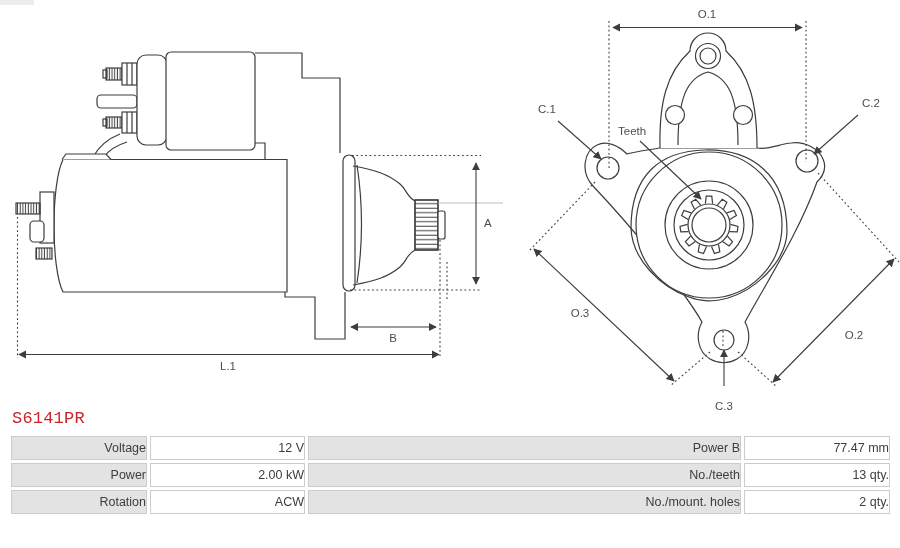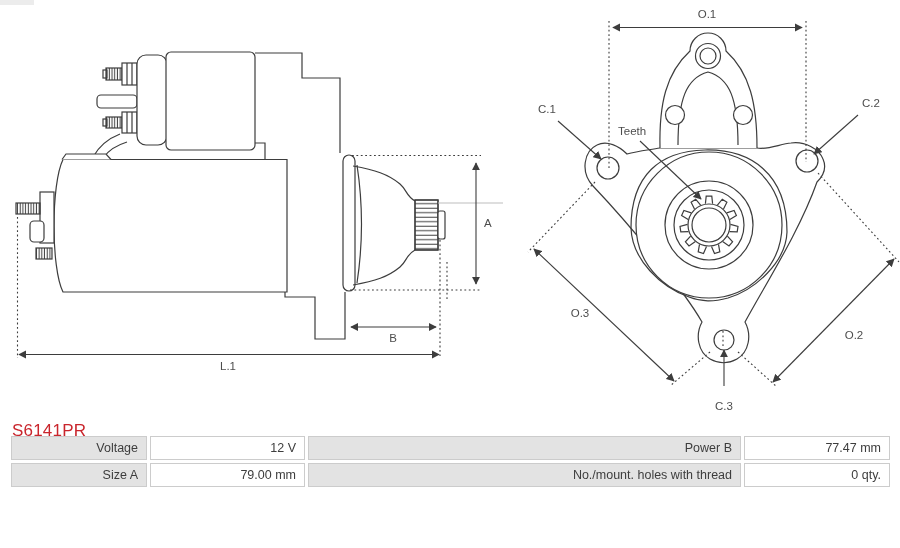--- a/index.html
+++ b/index.html
@@ -2,26 +2,26 @@
 <html><head>
 <meta charset="utf-8">
 <style>
   html,body{margin:0;padding:0;background:#fff;}
   #page{position:relative;width:900px;height:548px;background:#ffffff;overflow:hidden;
         font-family:"Liberation Sans",sans-serif;}
   #artifact{position:absolute;left:0;top:0;width:34px;height:5px;background:#ececec;}
   svg text{font-family:"Liberation Sans",sans-serif;font-size:11.5px;fill:#4d4d4d;}
   #side-svg{position:absolute;left:0;top:0;}
   #front-svg{position:absolute;left:500px;top:0;}
-  #part-number{position:absolute;left:12px;top:421px;font-size:17px;color:#c9252c;
-               font-weight:400;letter-spacing:.2px;}
+  #part-number{position:absolute;left:12px;top:409px;font-size:17px;color:#c9252c;
+               font-weight:400;letter-spacing:.2px;font-family:Liberation Mono, monospace;}
   table.specs{position:absolute;left:8px;top:433px;border-collapse:separate;
               border-spacing:3px;table-layout:fixed;}
   table.specs td{border:1px solid #cccccc;height:22px;font-size:12.5px;color:#3d3d3d;
-                 text-align:right;white-space:nowrap;overflow:hidden;padding:0 8px 0 0;}
+                 text-align:right;white-space:nowrap;overflow:hidden;padding:0 0 0 0;}
   td.lab{background:#e3e3e3;}
   td.val{background:#ffffff;padding-right:12px;}
 </style>
 </head>
 <body>
 
 <div id="page">
 
   <div id="artifact"></div>
 
@@ -179,20 +179,26 @@
         <col style="width:146px">
     </colgroup>
     <tbody>
       <tr>
         <td class="lab">Voltage</td>
         <td class="val">12 V</td>
         <td class="lab">Power B</td>
         <td class="val">77.47 mm</td>
       </tr>
       <tr>
-        <td class="lab">Size A</td>
-        <td class="val">79.00 mm</td>
-        <td class="lab">No./mount. holes with thread</td>
-        <td class="val">0 qty.</td>
+        <td class="lab">Power</td>
+        <td class="val">2.00 kW</td>
+        <td class="lab">No./teeth</td>
+        <td class="val">13 qty.</td>
+      </tr>
+      <tr>
+        <td class="lab">Rotation</td>
+        <td class="val">ACW</td>
+        <td class="lab">No./mount. holes</td>
+        <td class="val">2 qty.</td>
       </tr>
     </tbody>
   </table>
 </div>
 
 </body></html>

